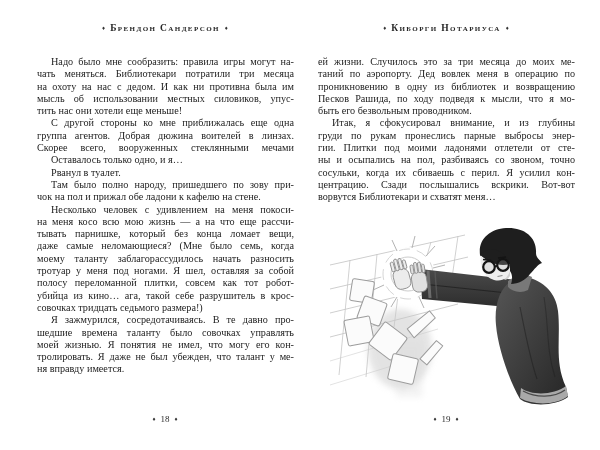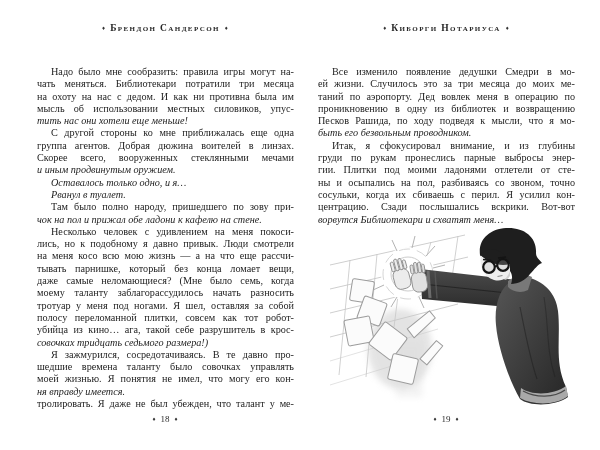--- a/index.html
+++ b/index.html
@@ -19,30 +19,30 @@
     letter-spacing:1.4px;
     color:#262626;
     white-space:nowrap;
   }
   .running-head .orn, .page-num .orn{
     font-size:6px;letter-spacing:0;vertical-align:1.5px;margin:0 5px;color:#333;
   }
   .left-col{left:37px;}
   .right-col{left:318px;}
   .text-col{
-    position:absolute;top:66px;width:257px;
+    position:absolute;top:56px;width:257px;
     font-size:10.2px;
   }
   .line{
     height:12.3px;line-height:12.3px;
     text-align:justify;text-align-last:justify;
     overflow:hidden;white-space:normal;
   }
   .line.first{text-indent:14px;}
-  .line.last{text-align:right;text-align-last:left;font-style:italic;}
+  .line.last{text-align:right;text-align-last:left;}
   .page-num{
     position:absolute;top:414px;width:256px;
     text-align:center;font-size:9px;color:#2a2a2a;
     white-space:nowrap;
   }
   .illus{
     position:absolute;left:330px;top:227px;
   }
 </style>
 </head>
@@ -56,52 +56,49 @@
     </div>
     <div class="text-col left-col">
         <div class="line first">Надо было мне сообразить: правила игры могут на-</div>
         <div class="line">чать меняться. Библиотекари потратили три месяца</div>
         <div class="line">на охоту на нас с дедом. И как ни противна была им</div>
         <div class="line">мысль об использовании местных силовиков, упус-</div>
         <div class="line last">тить нас они хотели еще меньше!</div>
         <div class="line first">С другой стороны ко мне приближалась еще одна</div>
         <div class="line">группа агентов. Добрая дюжина воителей в линзах.</div>
         <div class="line">Скорее всего, вооруженных стеклянными мечами</div>
-        <div class="line last">и иным продвинутым оружием.</div>
         <div class="line first last">Оставалось только одно, и я…</div>
         <div class="line first last">Рванул в туалет.</div>
         <div class="line first">Там было полно народу, пришедшего по зову при-</div>
         <div class="line last">чок на пол и прижал обе ладони к кафелю на стене.</div>
         <div class="line first">Несколько человек с удивлением на меня покоси-</div>
-        <div class="line">лись, но к подобному я давно привык. Люди смотрели</div>
         <div class="line">на меня косо всю мою жизнь — а на что еще рассчи-</div>
         <div class="line">тывать парнишке, который без конца ломает вещи,</div>
         <div class="line">даже самые неломающиеся? (Мне было семь, когда</div>
         <div class="line">моему таланту заблагорассудилось начать разносить</div>
         <div class="line">тротуар у меня под ногами. Я шел, оставляя за собой</div>
         <div class="line">полосу переломанной плитки, совсем как тот робот-</div>
         <div class="line">убийца из кино… ага, такой себе разрушитель в крос-</div>
         <div class="line last">совочках тридцать седьмого размера!)</div>
         <div class="line first">Я зажмурился, сосредотачиваясь. В те давно про-</div>
         <div class="line">шедшие времена таланту было совочках управлять</div>
         <div class="line">моей жизнью. Я понятия не имел, что могу его кон-</div>
+        <div class="line">тролировать. Я даже не был убежден, что талант у ме-</div>
         <div class="line last">ня вправду имеется.</div>
-        <div class="line">тролировать. Я даже не был убежден, что талант у ме-</div>
       </div>
     <div class="page-num left-col">
       <span class="orn">♦</span><span>18</span><span class="orn">♦</span>
     </div>
   </section>
 
   <section>
     <div class="running-head right-col">
       <span class="orn">♦</span><span>Киборги Нотариуса</span><span class="orn">♦</span>
     </div>
     <div class="text-col right-col">
-        <div class="line first">Все изменило появление дедушки Смедри в мо-</div>
         <div class="line">ей жизни. Случилось это за три месяца до моих ме-</div>
         <div class="line">таний по аэропорту. Дед вовлек меня в операцию по</div>
         <div class="line">проникновению в одну из библиотек и возвращению</div>
         <div class="line">Песков Рашида, по ходу подведя к мысли, что я мо-</div>
         <div class="line last">быть его безвольным проводником.</div>
         <div class="line first">Итак, я сфокусировал внимание, и из глубины</div>
         <div class="line">груди по рукам пронеслись парные выбросы энер-</div>
         <div class="line">гии. Плитки под моими ладонями отлетели от сте-</div>
         <div class="line">ны и осыпались на пол, разбиваясь со звоном, точно</div>
         <div class="line">сосульки, когда их сбиваешь с перил. Я усилил кон-</div>

